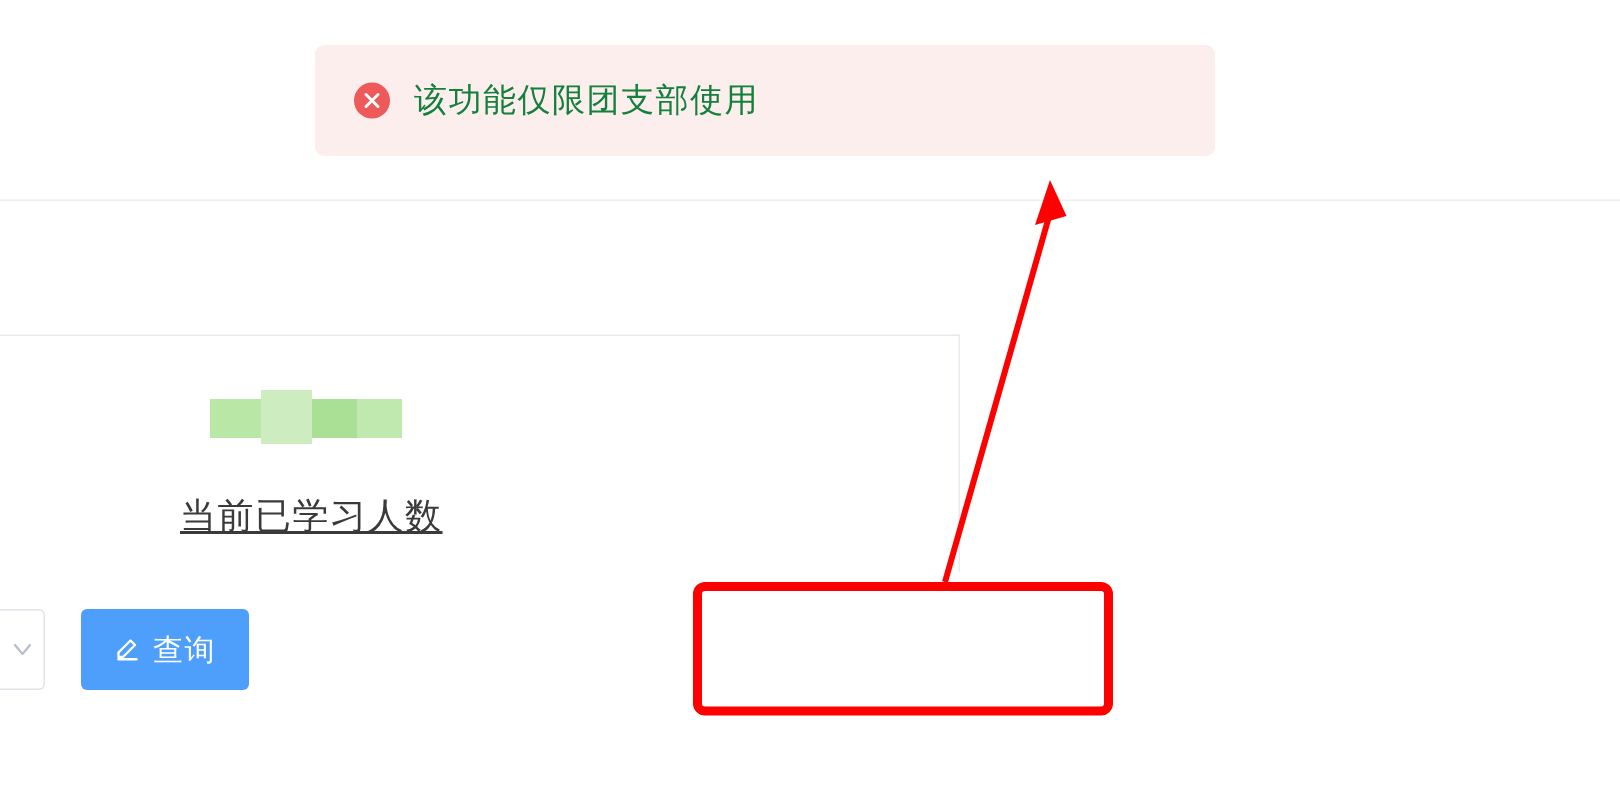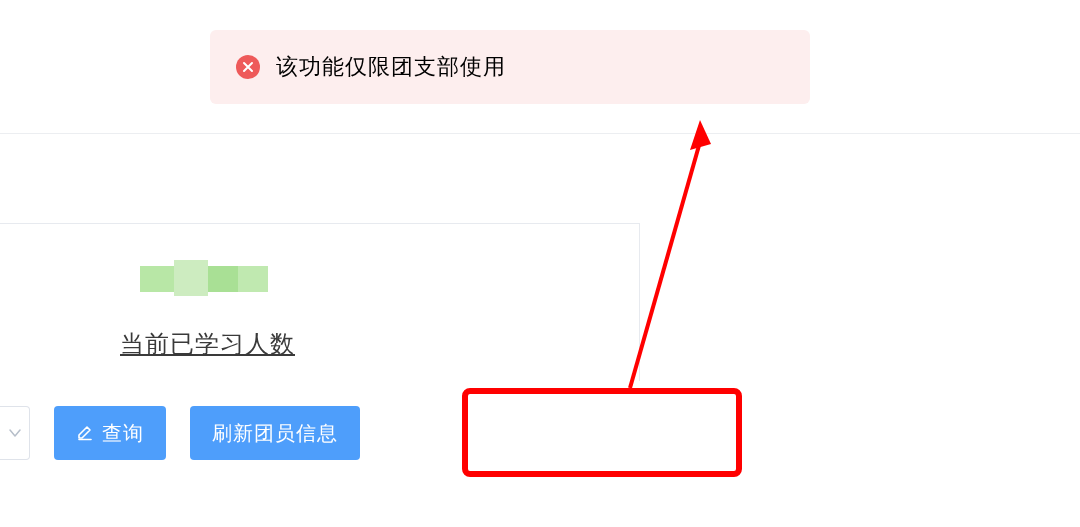--- a/index.html
+++ b/index.html
@@ -33,21 +33,21 @@
     background: #ee5a5a;
     border-radius: 50%;
     display: flex;
     align-items: center;
     justify-content: center;
     flex-shrink: 0;
   }
   .error-icon svg { display: block; }
   .error-text {
     margin-left: 16px;
-    color: #000000;
+    color: #15803d;
     font-size: 22px;
     letter-spacing: 1px;
   }
 
   
   .hline {
     position: absolute;
     left: 0;
     top: 133px;
     width: 100%;
@@ -201,23 +201,20 @@
     <span class="pen">
       <svg width="18" height="18" viewBox="0 0 18 18">
         <path d="M3 14 L3 11 L11 3 L14 6 L6 14 Z" fill="none" stroke="#ffffff" stroke-width="1.6" stroke-linejoin="round"></path>
         <path d="M3 15.5 L15 15.5" stroke="#ffffff" stroke-width="1.6" stroke-linecap="round"></path>
       </svg>
     </span>
     <span>查询</span>
   </div>
 
 
-  <div class="btn">
-    <span>刷新团员信息</span>
-  </div>
 
 </div>
 
 <div class="anno-rect"></div>
 
 <svg class="anno-arrow" viewBox="0 0 1080 527">
   <line x1="630" y1="388" x2="700" y2="142" stroke="#ff0000" stroke-width="4"></line>
   <polygon points="700,120 690,150 711,144" fill="#ff0000"></polygon>
 </svg>
 

